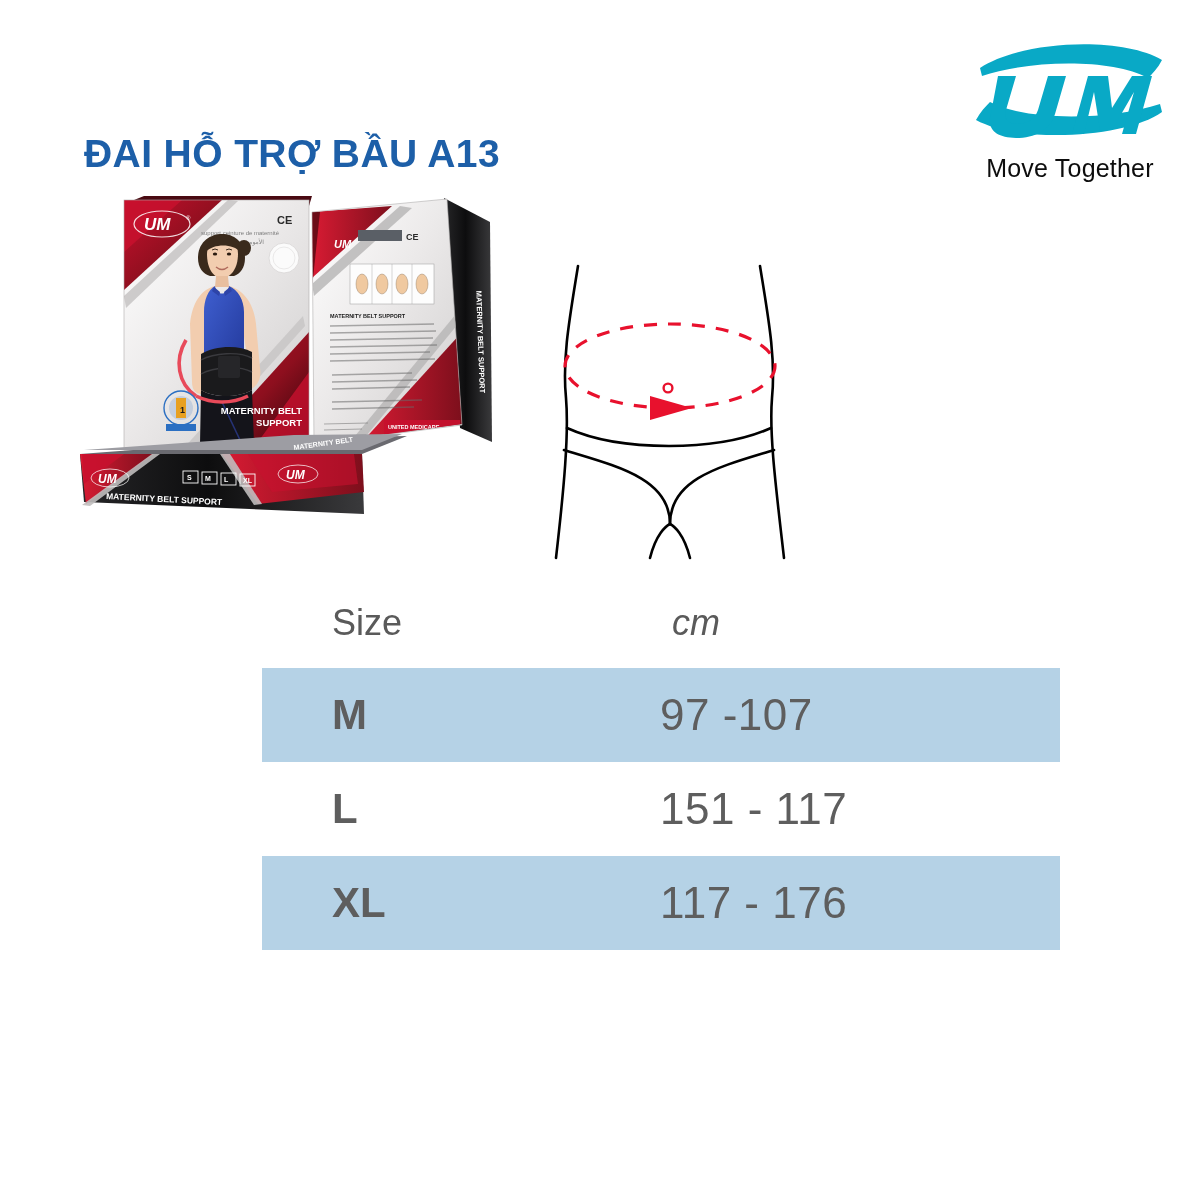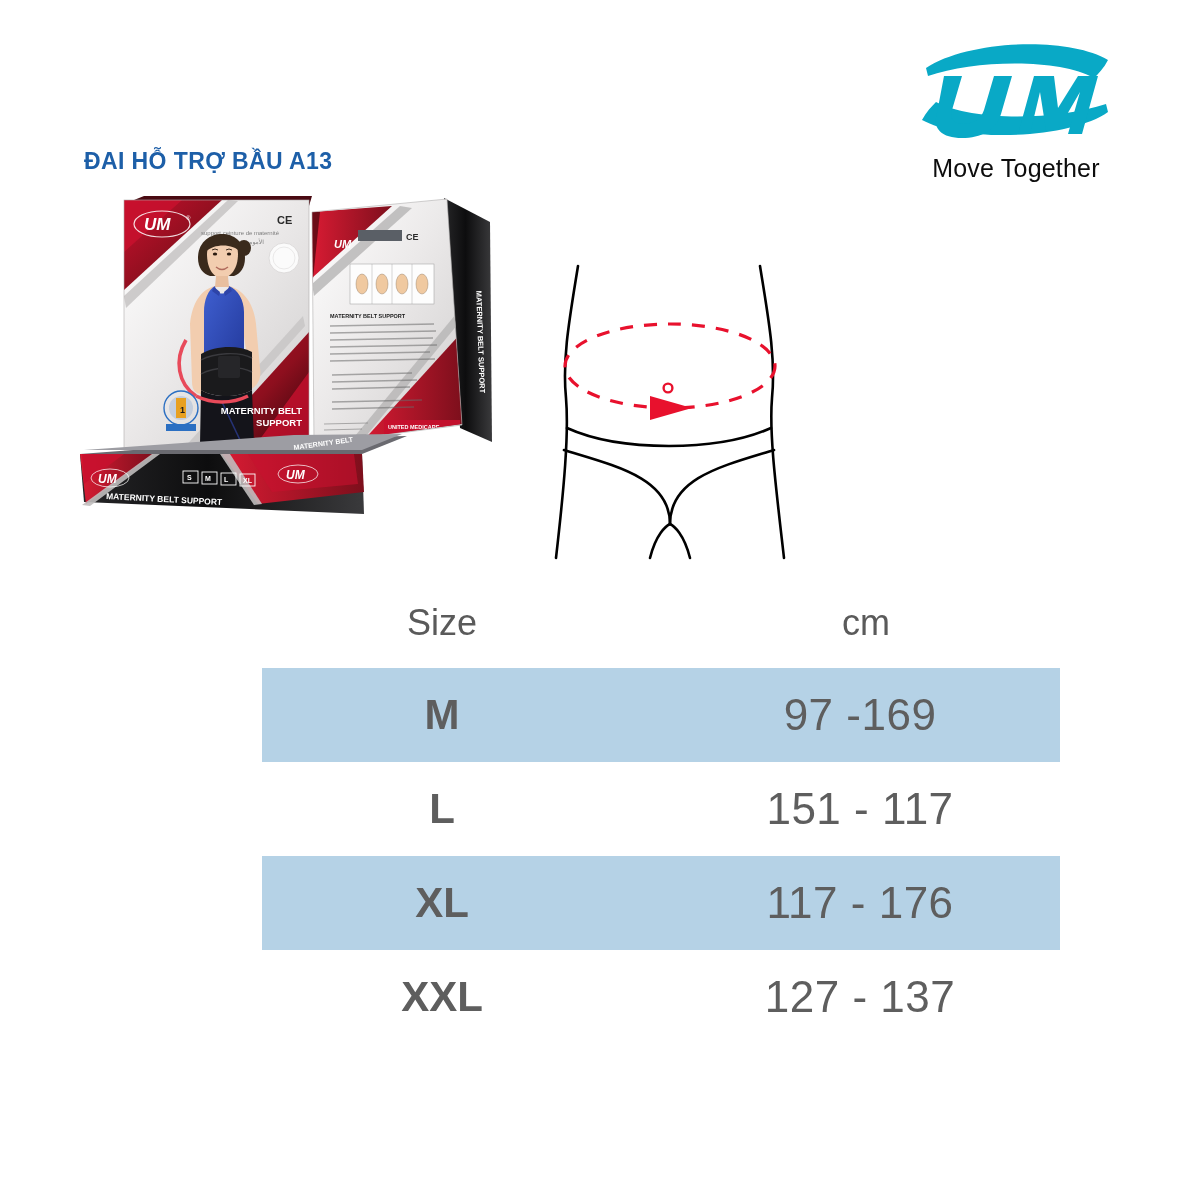--- a/index.html
+++ b/index.html
@@ -7,41 +7,41 @@
   body {
     background: #ffffff;
     font-family: "Liberation Sans", sans-serif;
     position: relative;
     overflow: hidden;
   }
 
   
   .logo-block {
     position: absolute;
-    top: 34px; left: 908px;
+    top: 34px; left: 962px;
     width: 216px; height: 160px;
     text-align: center;
   }
   .logo-mark {
     position: relative;
     width: 216px; height: 112px;
   }
   .logo-tagline {
     font-size: 25px;
     color: #0d0d0d;
     letter-spacing: 0.2px;
     font-weight: 400;
     margin-top: 8px;
   }
 
   
   .product-title {
     position: absolute;
-    top: 148px; left: 84px;
-    font-size: 23px;
+    top: 132px; left: 84px;
+    font-size: 39px;
     font-weight: bold;
     color: #1d5fa8;
     letter-spacing: 0.4px;
     white-space: nowrap;
   }
 
   
   .package-photo {
     position: absolute;
     top: 192px; left: 62px;
@@ -68,31 +68,31 @@
   }
   .size-table col.c-size { width: 290px; }
   .size-table col.c-val  { width: 508px; }
 
   .size-table th, .size-table td {
     border: none;
     padding: 0;
     height: 94px;
     vertical-align: middle;
     color: #5e5e5e;
-    text-align: center;
+    text-align: left;
   }
   .size-table thead th {
     height: 90px;
     font-weight: 400;
     font-size: 36px;
     color: #5a5a5a;
     background: #ffffff;
   }
   .size-table thead th.h-size { padding-left: 70px; }
-  .size-table thead th.h-val  { padding-left: 120px; }
+  .size-table thead th.h-val  { padding-left: 120px; font-style: italic; }
 
   .size-table tbody tr.row-shaded td { background: #b5d2e6; }
   .size-table tbody tr.row-plain  td { background: #ffffff; }
 
   .size-table tbody td.cell-size {
     font-size: 42px;
     font-weight: bold;
     padding-left: 70px;
   }
   .size-table tbody td.cell-val {
@@ -388,29 +388,25 @@
     </colgroup>
     <thead>
       <tr>
         <th class="h-size">Size</th>
         <th class="h-val">cm</th>
       </tr>
     </thead>
     <tbody>
       <tr class="row-shaded">
         <td class="cell-size">M</td>
-        <td class="cell-val">97 -169</td>
+        <td class="cell-val">97 -107</td>
       </tr>
       <tr class="row-plain">
         <td class="cell-size">L</td>
         <td class="cell-val">151 - 117</td>
       </tr>
       <tr class="row-shaded">
         <td class="cell-size">XL</td>
         <td class="cell-val">117 - 176</td>
       </tr>
-      <tr class="row-plain">
-        <td class="cell-size">XXL</td>
-        <td class="cell-val">127 - 137</td>
-      </tr>
     </tbody>
   </table>
 </div>
 
 </body></html>

